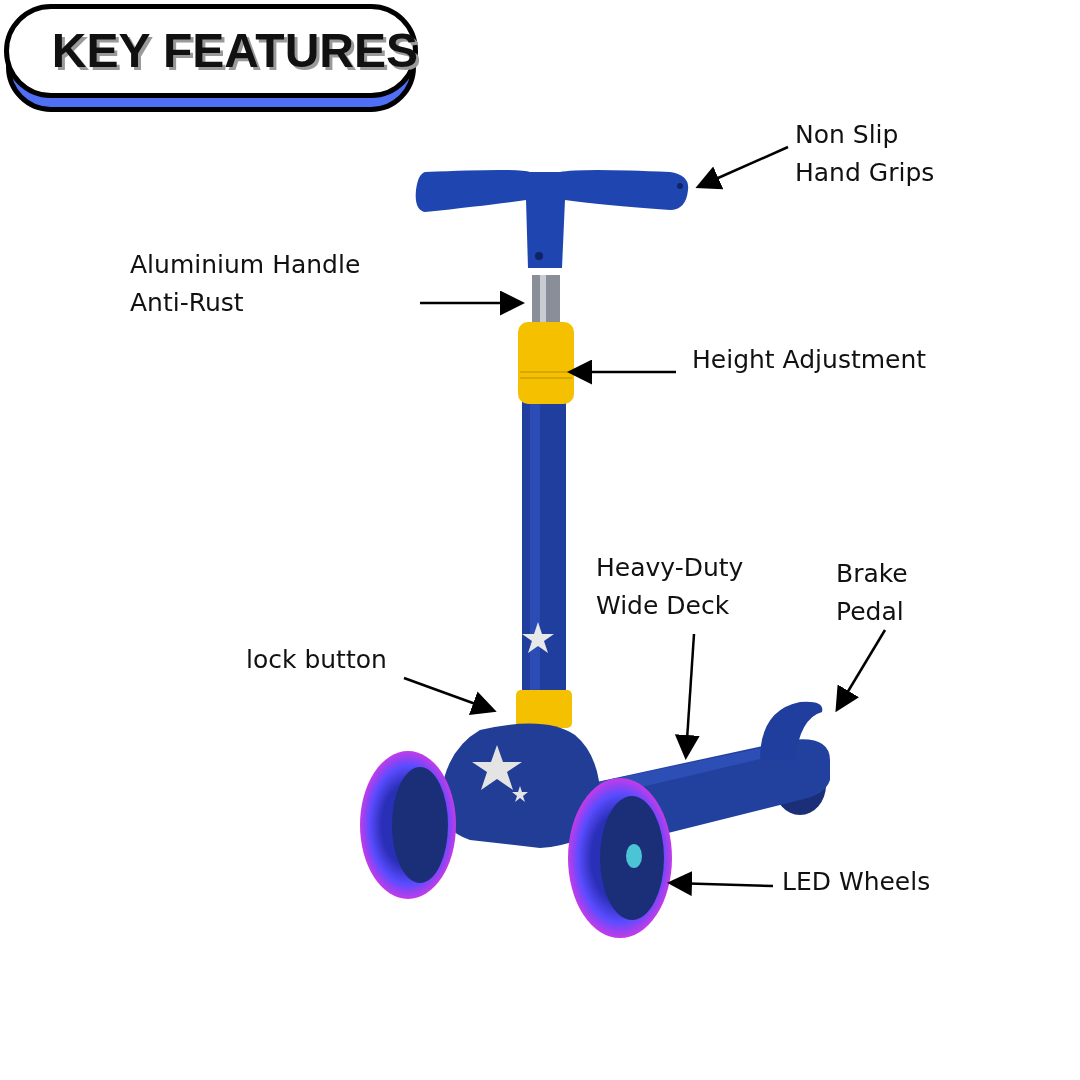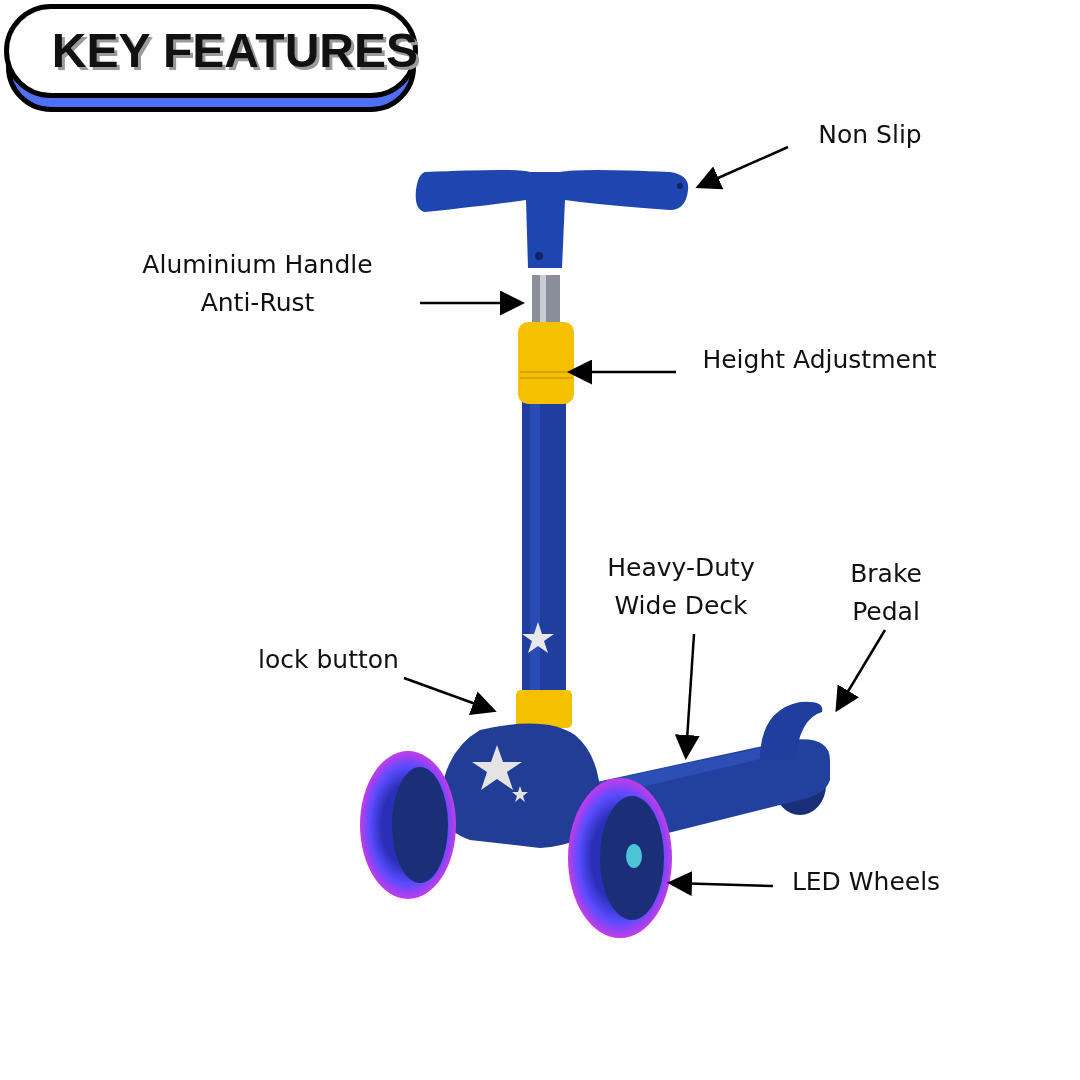--- a/index.html
+++ b/index.html
@@ -6,21 +6,21 @@
   body { width:1080px; height:1080px; background:#ffffff; position:relative; overflow:hidden;
          font-family:"DejaVu Sans", sans-serif; color:#111; }
   .badge { position:absolute; left:4px; top:4px; width:414px; height:112px; }
   .badge-shadow { position:absolute; left:2px; top:18px; width:410px; height:90px; border-radius:46px;
                   background:#4f6ff5; border:5px solid #000; box-sizing:border-box; }
   .badge-face { position:absolute; left:0; top:0; width:414px; height:94px; border-radius:47px;
                 background:#fff; border:5px solid #000; box-sizing:border-box; }
   .badge-title { position:absolute; left:0; top:0; width:414px; height:94px; line-height:94px; text-align:right;
                  font-family:"Liberation Sans", sans-serif; font-weight:bold; font-size:48px; letter-spacing:0px;
                  color:#111; text-shadow:3px 3px 0 #9a9a9a; }
-  .label { position:absolute; font-size:25px; line-height:38px; text-align:center; color:#111; white-space:nowrap; }
+  .label { position:absolute; font-size:25px; line-height:38px; color:#111; white-space:nowrap; }
   svg.art { position:absolute; left:0; top:0; }
 </style>
 </head>
 <body>
 
 <div class="badge">
   <div class="badge-shadow"></div>
   <div class="badge-face"></div>
   <div class="badge-title">KEY FEATURES</div>
 </div>
@@ -100,20 +100,21 @@
     <line x1="676" y1="372" x2="572" y2="372" stroke="#000" stroke-width="2.5" marker-end="url(#ah)"></line>
     <line x1="694" y1="634" x2="686" y2="755" stroke="#000" stroke-width="2.5" marker-end="url(#ah)"></line>
     <line x1="885" y1="630" x2="838" y2="708" stroke="#000" stroke-width="2.5" marker-end="url(#ah)"></line>
     <line x1="404" y1="678" x2="492" y2="710" stroke="#000" stroke-width="2.5" marker-end="url(#ah)"></line>
     <line x1="773" y1="886" x2="672" y2="883" stroke="#000" stroke-width="2.5" marker-end="url(#ah)"></line>
   </g>
 </svg>
 
 <div class="label" style="left:795px; top:116px; width:150px;">
   <div>Non Slip</div>
+  <div>Hand Grips</div>
 </div>
 <div class="label" style="left:130px; top:246px; width:255px;">
   <div>Aluminium Handle</div>
   <div>Anti-Rust</div>
 </div>
 <div class="label" style="left:692px; top:341px; width:255px;">
   <div>Height Adjustment</div>
 </div>
 <div class="label" style="left:596px; top:549px; width:170px;">
   <div>Heavy-Duty</div>

